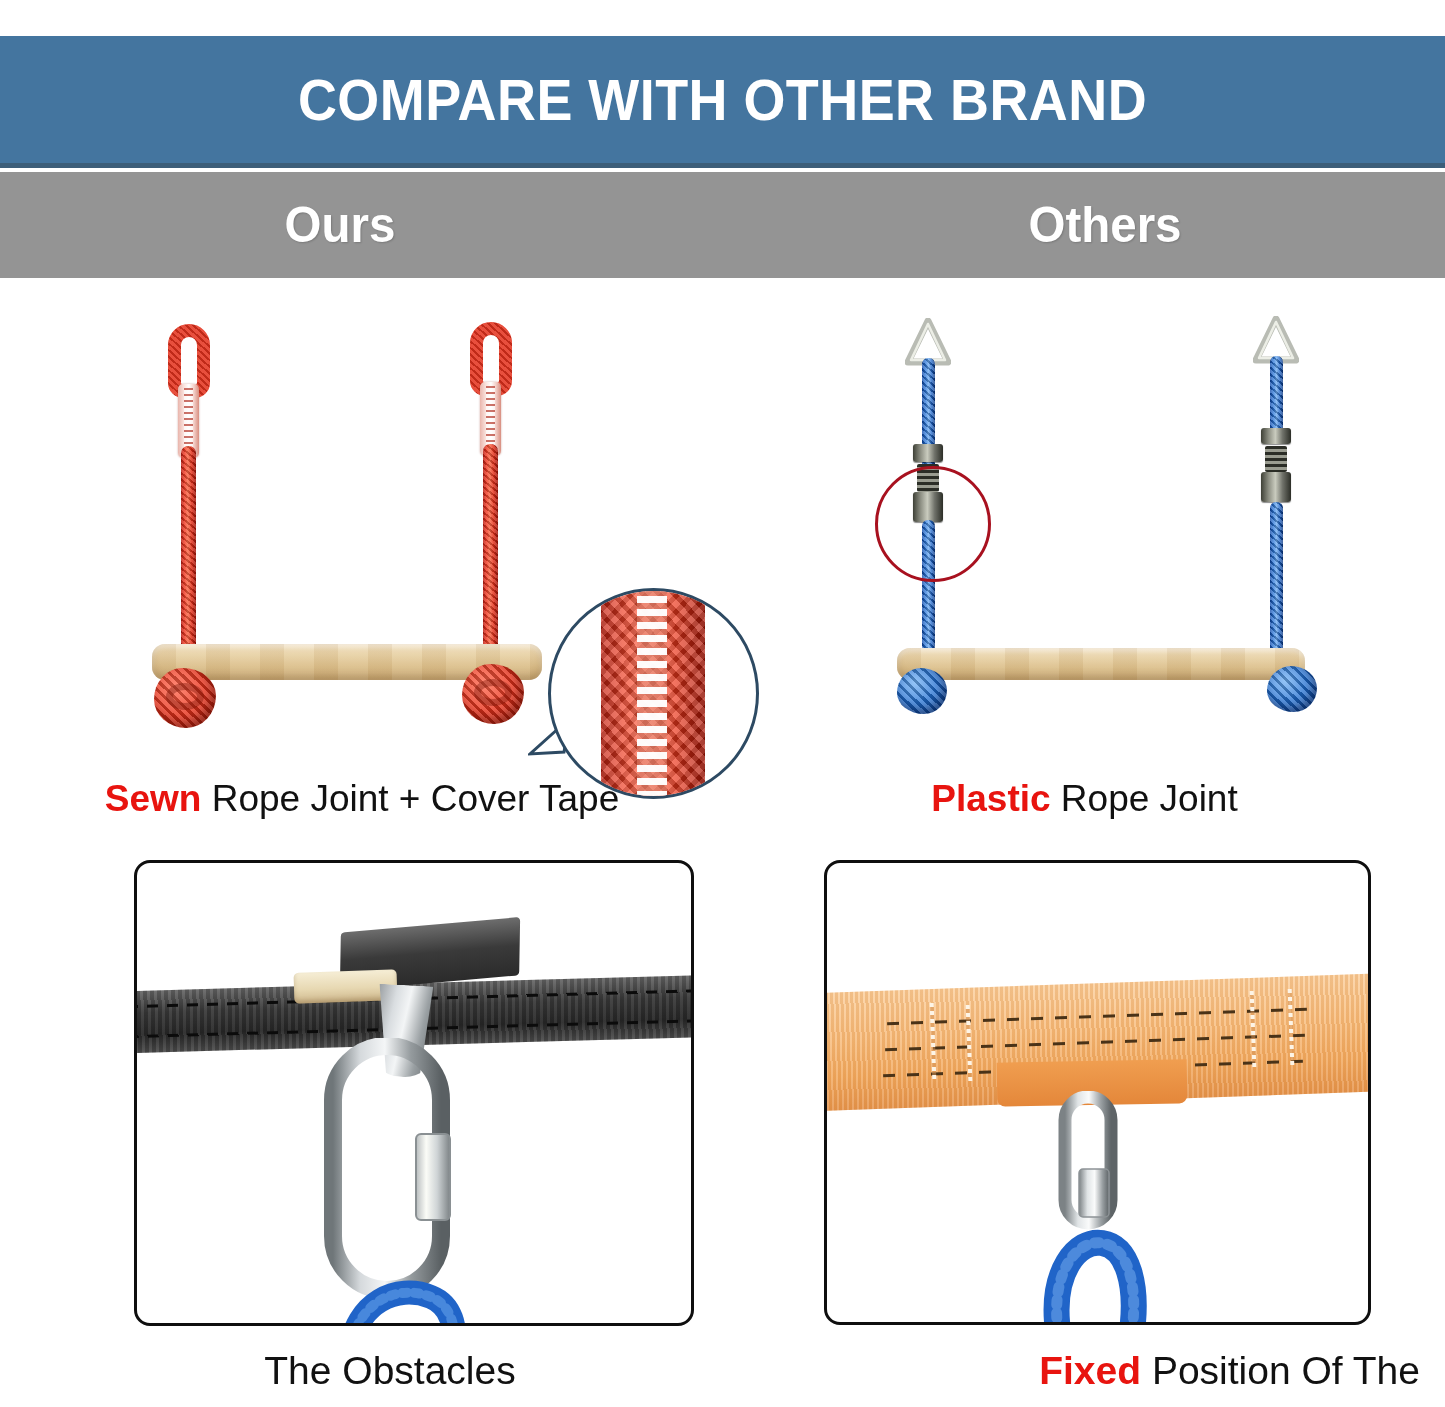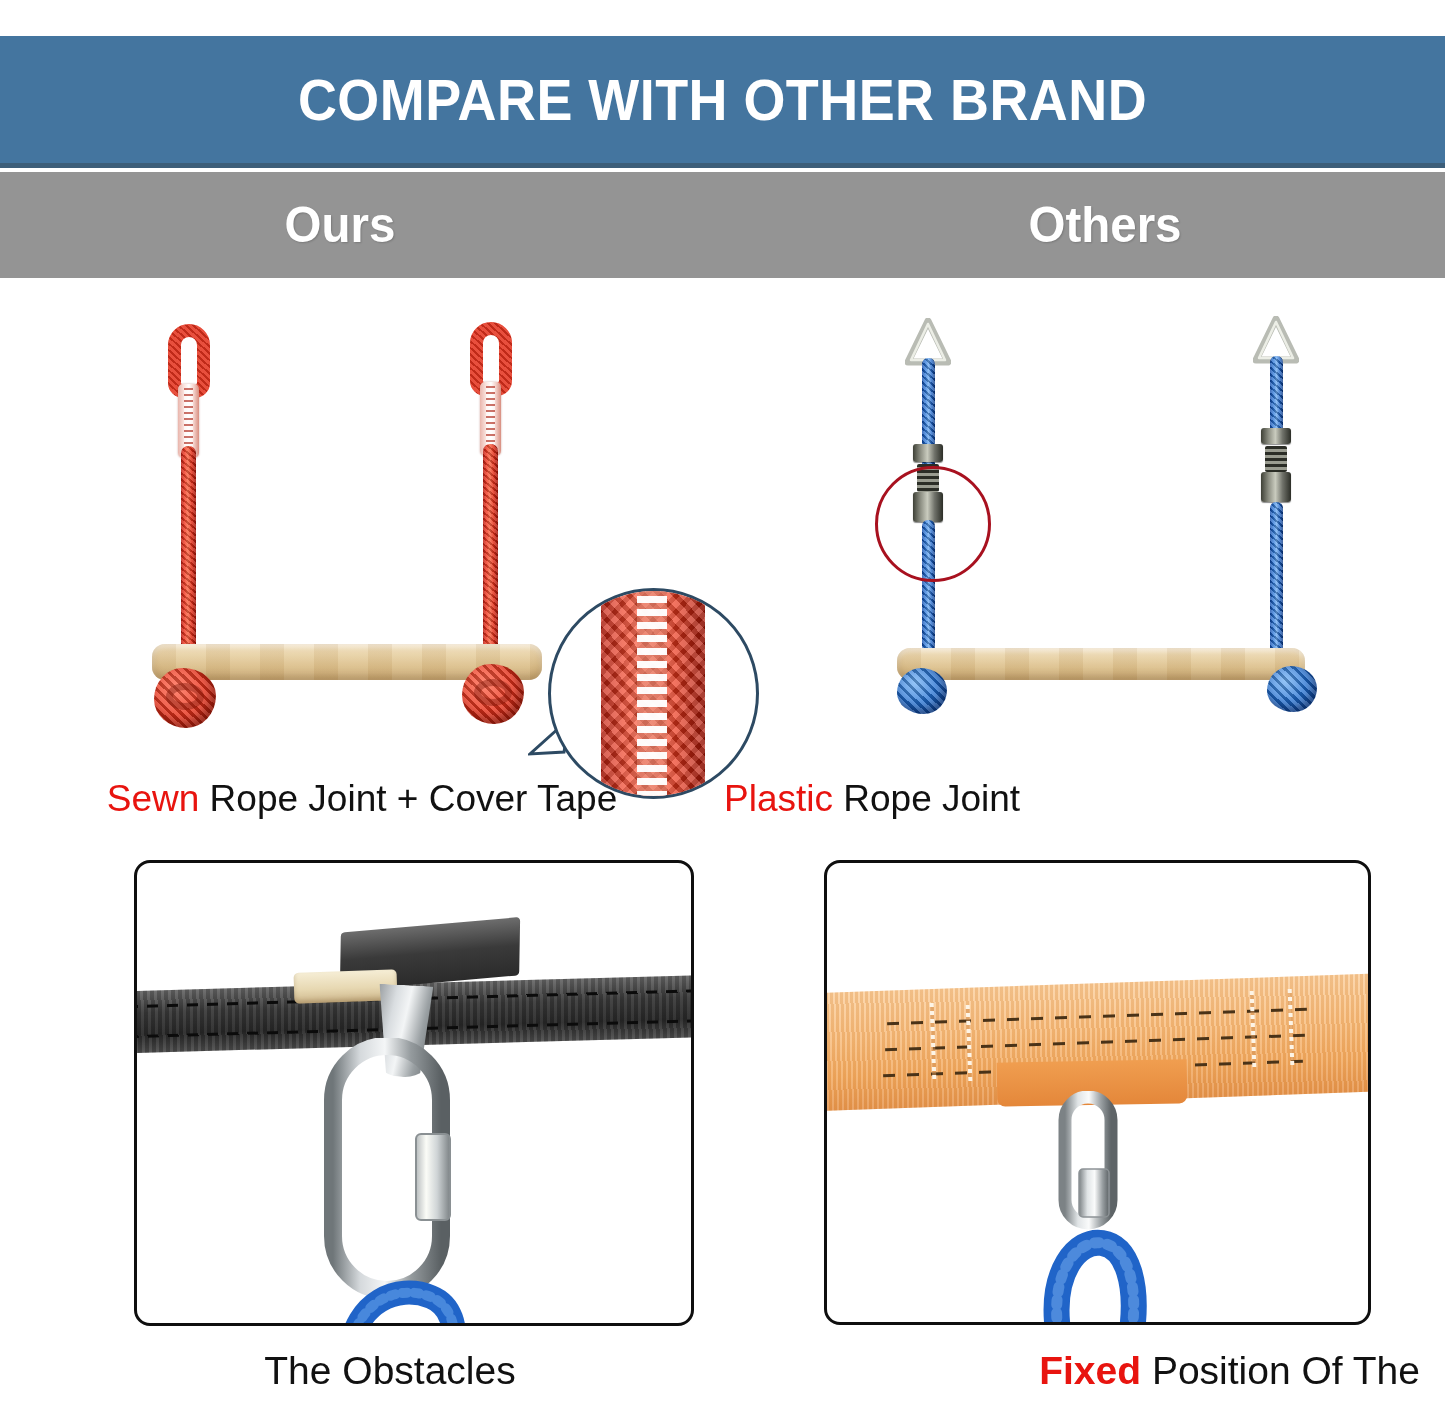--- a/index.html
+++ b/index.html
@@ -261,23 +261,23 @@
     box-shadow: inset -3px -4px 8px rgba(4,26,70,0.5);
   }
 
   
   .cap {
     position: absolute;
     font-size: 37px;
     color: #111111;
     white-space: nowrap;
   }
-  .cap .hl { color: #e8140f; font-weight: normal; }
+  .cap .hl { color: #e8140f; font-weight: bold; }
   .cap-top-left  { left: 0; top: 742px; width: 724px; text-align: center; }
-  .cap-top-right { left: 724px; top: 742px; width: 721px; }
+  .cap-top-right { left: 724px; top: 742px; width: 721px; text-align: center; }
 
   .cap-bottom {
     position: absolute;
     font-size: 39px;
     color: #111111;
     line-height: 1.18;
     text-align: center;
   }
   .cap-bottom .hl { color: #e8140f; font-weight: bold; }
   .cap-bot-left  { left: 60px;  top: 1312px; width: 660px; }

